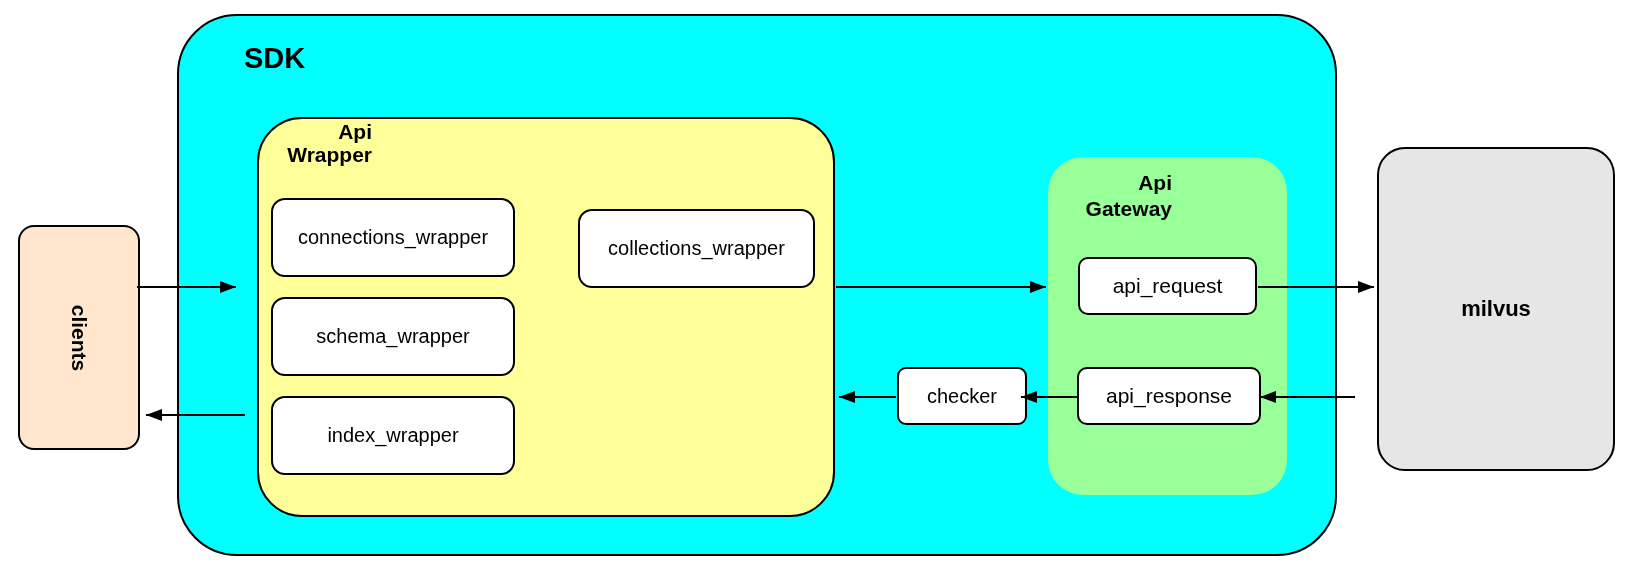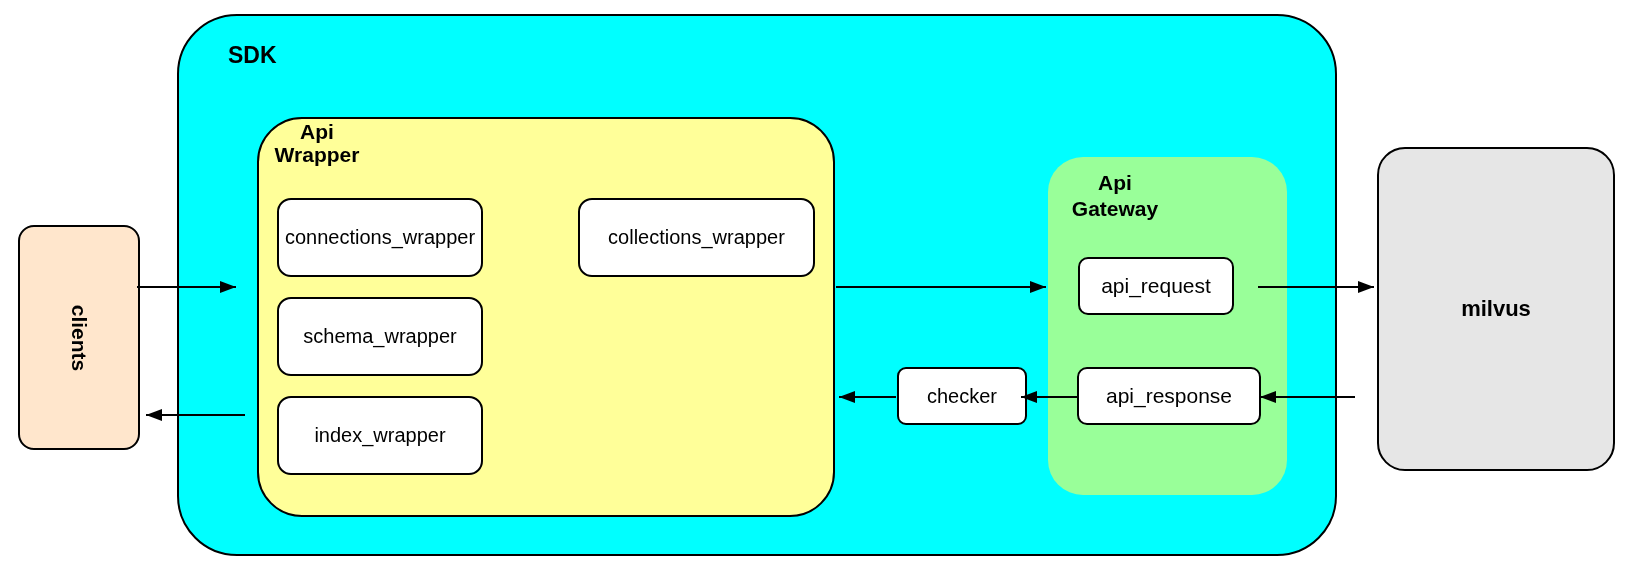--- a/index.html
+++ b/index.html
@@ -11,32 +11,32 @@
     height: 574px;
     background: #ffffff;
     overflow: hidden;
   }
   .node { position: absolute; }
   .container-label {
     position: absolute;
     font-weight: bold;
     color: #000;
     white-space: pre-line;
-    text-align: center;
+    text-align: right;
   }
   
   .sdk {
     left: 177px; top: 14px; width: 1160px; height: 542px;
     background: #00FFFF;
     border: 2px solid #000;
     border-radius: 60px;
   }
   .sdk-label {
-    left: 228px; top: 42px;
-    font-size: 23px;
+    left: 244px; top: 42px;
+    font-size: 29px;
     text-align: center;
   }
   
   .api-wrapper {
     left: 257px; top: 117px; width: 578px; height: 400px;
     background: #FFFF99;
     border: 2px solid #000;
     border-radius: 45px;
   }
   .api-wrapper-label {
@@ -62,30 +62,30 @@
     border: 2px solid #000;
     border-radius: 14px;
     display: flex;
     align-items: center;
     justify-content: center;
     font-size: 20px;
     color: #000;
     text-align: center;
   }
   
-  .wb-col1 { left: 277px; width: 206px; }
-  .wb-col2 { left: 578px; width: 237px; }
+  .wb-col1 { left: 271px; width: 244px; }
+  .wb-col2 { left: 578px; width: 237px; margin-top: 11px; }
   .wb-row1 { top: 198px; height: 79px; }
   .wb-row2 { top: 297px; height: 79px; }
   .wb-row3 { top: 396px; height: 79px; }
   .checker {
     left: 897px; top: 367px; width: 130px; height: 58px;
     border-radius: 9px;
   }
-  .api-request  { left: 1078px; top: 257px; width: 156px; height: 58px; border-radius: 10px; font-size: 21px; }
+  .api-request  { left: 1078px; top: 257px; width: 179px; height: 58px; border-radius: 10px; font-size: 21px; }
   .api-response { left: 1077px; top: 367px; width: 184px; height: 58px; border-radius: 10px; font-size: 21px; }
   
   .milvus {
     left: 1377px; top: 147px; width: 238px; height: 324px;
     background: #E6E6E6;
     border: 2px solid #000;
     border-radius: 28px;
     display: flex;
     align-items: center;
     justify-content: center;

